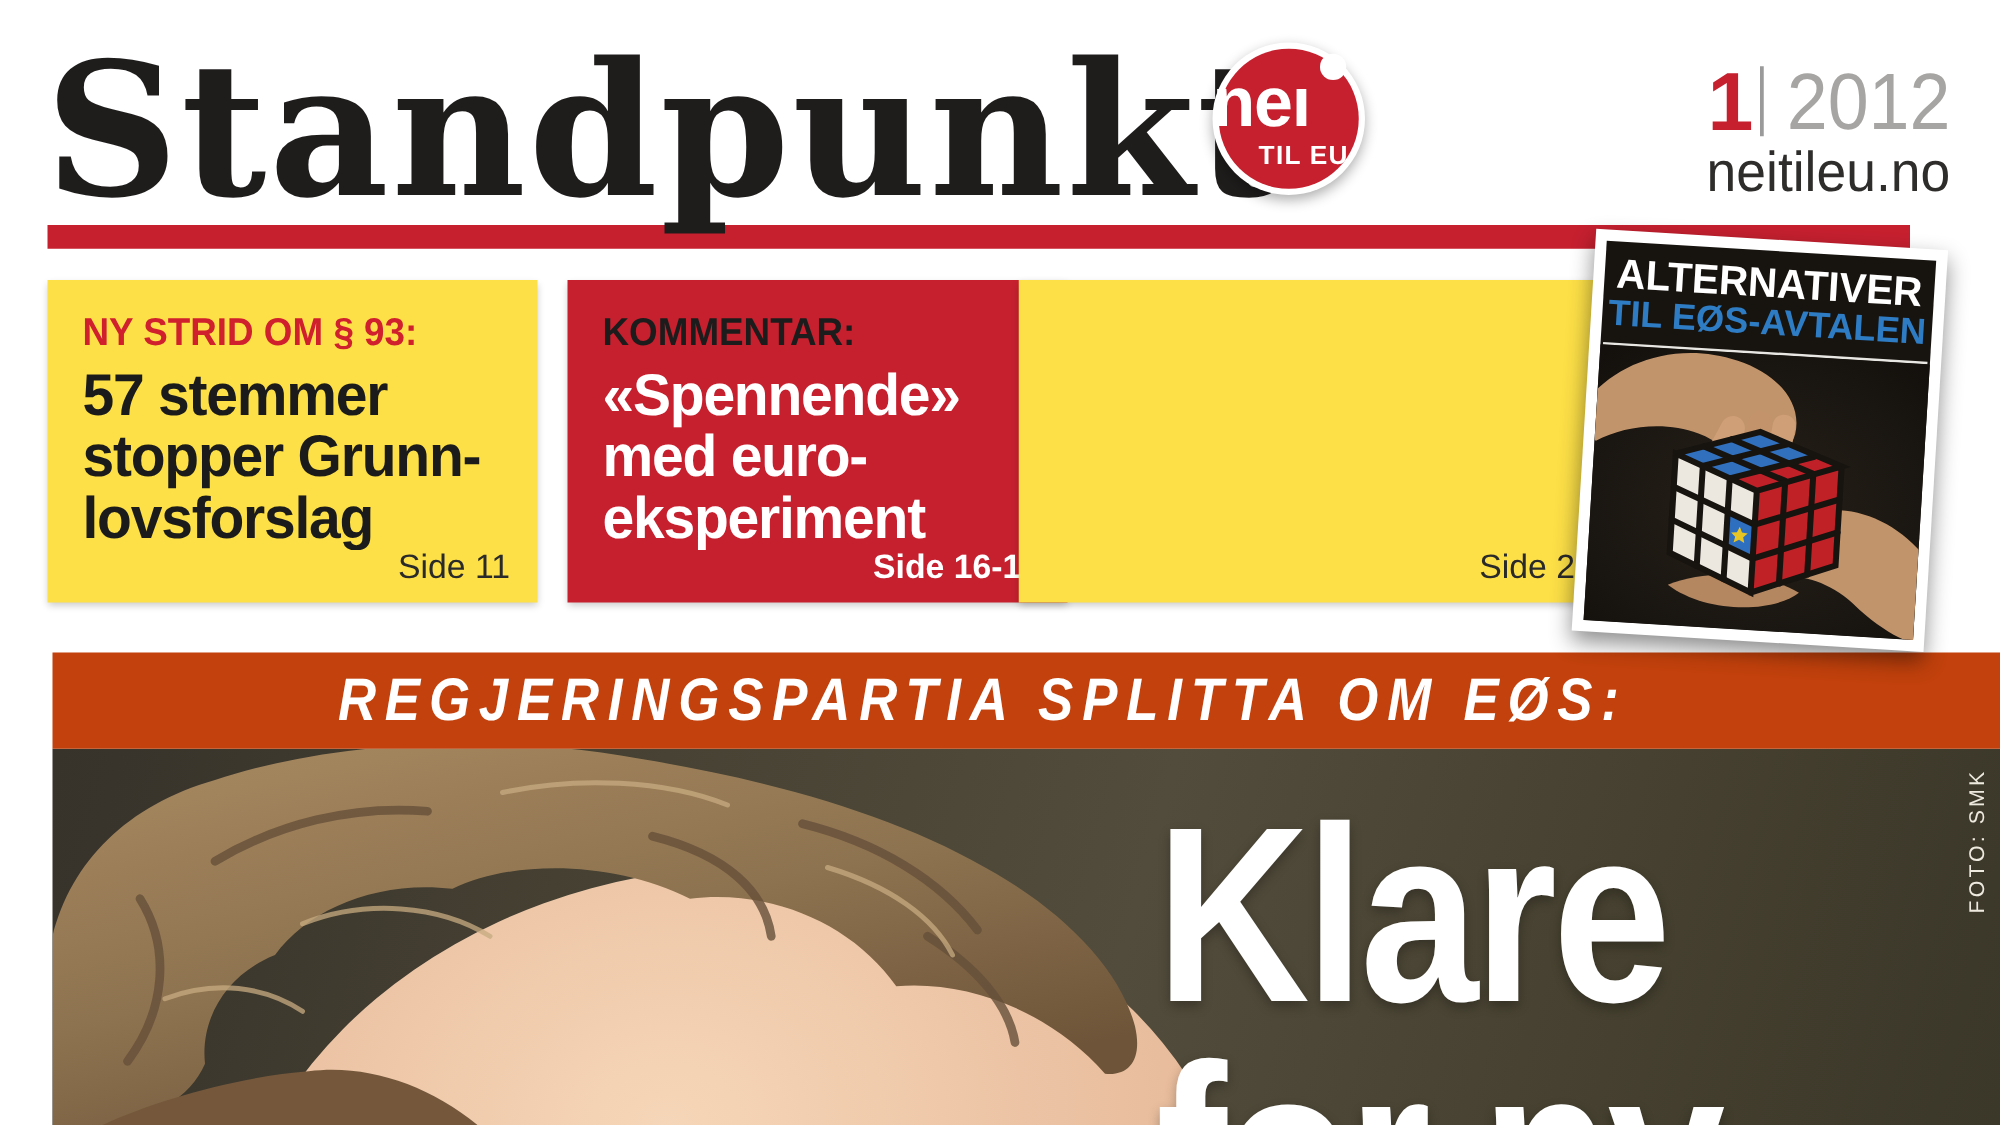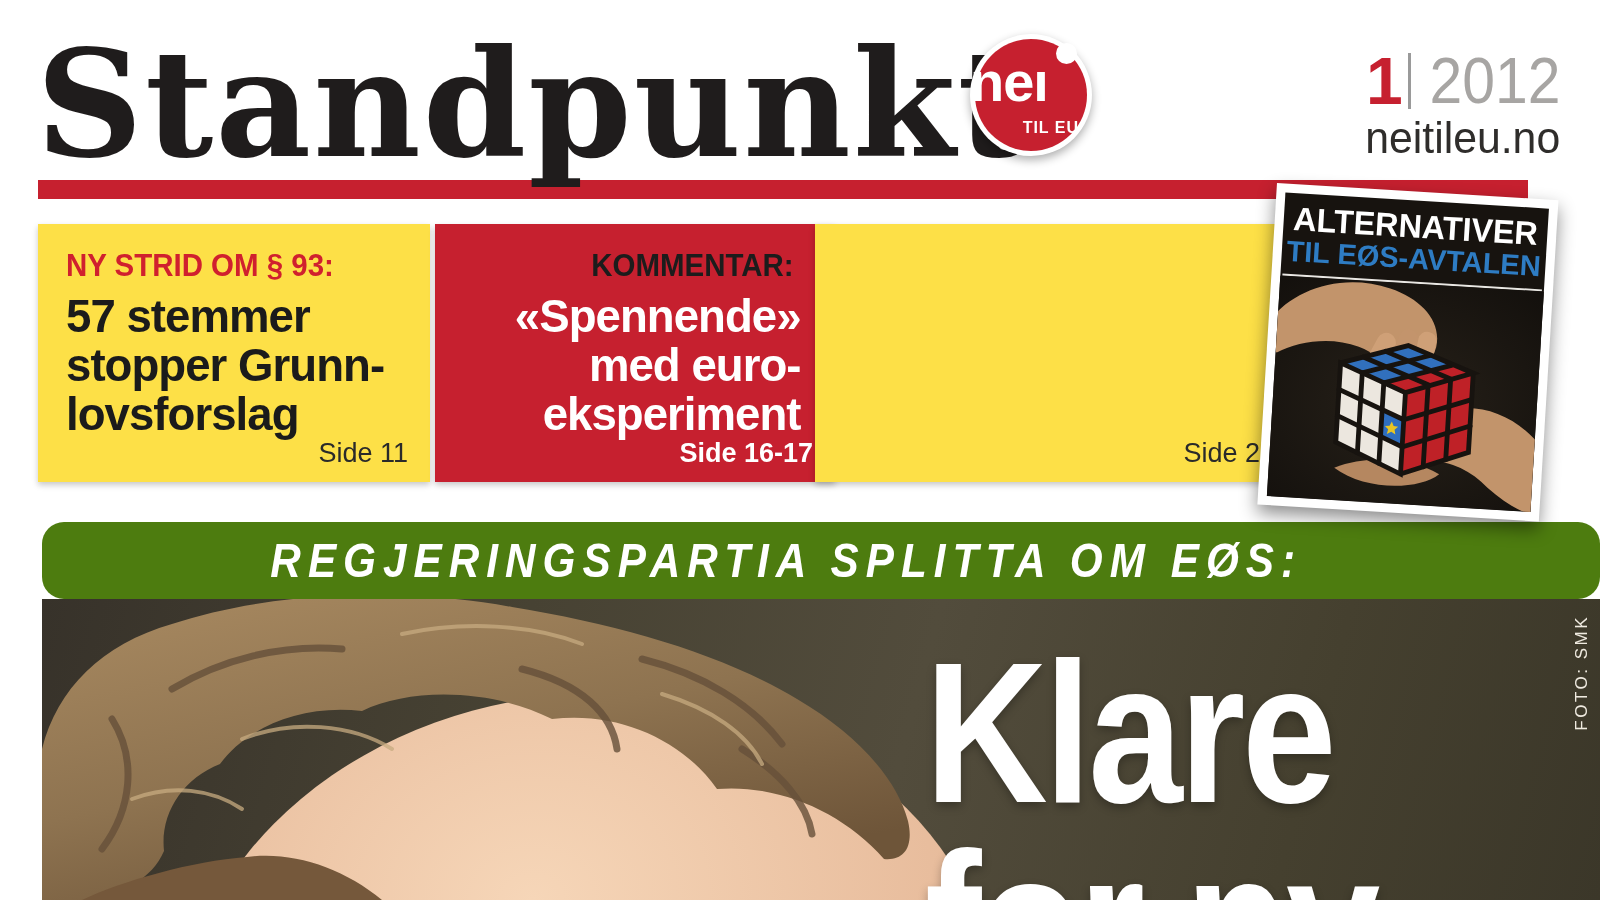--- a/index.html
+++ b/index.html
@@ -12,41 +12,41 @@
     letter-spacing:2px;color:#1f1c1c;white-space:nowrap;}
 
   .logo{position:absolute;left:970px;top:34px;width:122px;height:122px;z-index:6;}
   .logo-outer{position:absolute;inset:0;border-radius:50%;background:#fff;
     box-shadow:0 4px 10px rgba(0,0,0,.32);}
   .logo-inner{position:absolute;inset:5px;border-radius:50%;background:#c6202f;}
   .logo-word{position:absolute;left:0;right:10px;top:34px;height:34px;overflow:hidden;text-align:left;}
   .logo-word span{display:block;font-size:56px;line-height:56px;margin-top:-14px;
     font-weight:bold;color:#fff;letter-spacing:-1px;}
   .logo-dot{position:absolute;left:86px;top:9px;width:21px;height:21px;border-radius:50%;background:#fff;}
-  .logo-sub{position:absolute;right:13px;bottom:19px;font-size:16px;font-weight:bold;
+  .logo-sub{position:absolute;right:13px;bottom:19px;font-size:21px;font-weight:bold;
     color:#fff;letter-spacing:1px;}
 
   .issue-block{position:absolute;right:40px;top:50px;text-align:right;z-index:5;}
   .issue-row{display:flex;align-items:center;justify-content:flex-end;}
   .issue-number{color:#c6202f;font-weight:bold;font-size:66px;line-height:62px;}
   .issue-divider{width:3px;height:56px;background:#9a9a9a;margin:0 7px 0 5px;}
   .issue-year{color:#a7a5a3;font-weight:normal;font-size:64px;line-height:62px;
     transform:scaleX(.92);transform-origin:right center;}
   .issue-site{margin-top:3px;color:#2f2d2b;font-size:45px;line-height:46px;
     transform:scaleX(.95);transform-origin:right center;}
 
   
   .redbar{position:absolute;left:38px;top:180px;width:1490px;height:19px;background:#c6202f;z-index:1;}
 
   
   .teaser{position:absolute;top:224px;height:258px;box-shadow:0 3px 6px rgba(0,0,0,.22);z-index:2;}
   .teaser.gray{background:#fde047;}
   .teaser.red{background:#c6202f;}
   .t1{left:38px;width:392px;}
-  .t2{left:435px;width:400px;text-align:right;}
+  .t2{left:454px;width:400px;}
   .t3{left:815px;width:467px;}
   .teaser-inner{padding:26px 24px 0 28px;}
   .kicker{font-weight:bold;font-size:31px;line-height:32px;letter-spacing:0;
     transform:scaleX(.95);transform-origin:left center;white-space:nowrap;}
   .kicker.red-text{color:#d0202e;}
   .kicker.black-text{color:#1c1c1c;}
   .t-headline{margin-top:9px;font-weight:bold;font-size:47px;line-height:49px;letter-spacing:-1px;
     transform:scaleX(.97);transform-origin:left top;white-space:nowrap;}
   .t-headline.dark{color:#1b1b1b;}
   .t-headline.white{color:#ffffff;}
@@ -58,22 +58,22 @@
     transform:rotate(3.5deg);transform-origin:top left;background:#fff;
     box-shadow:0 8px 18px rgba(0,0,0,.45);padding:9px;box-sizing:border-box;}
   .poster-inner{width:100%;height:100%;background:#17130f;display:flex;flex-direction:column;}
   .poster-title1{margin-top:9px;text-align:center;color:#fff;font-weight:bold;font-size:33px;
     line-height:34px;letter-spacing:0;transform:scaleX(.98);}
   .poster-title2{text-align:center;color:#2e7cc3;font-weight:bold;font-size:29px;line-height:31px;}
   .poster-rule{height:2px;background:#e9e7e3;margin:7px 2px 0 2px;}
   .poster-photo{flex:1;}
 
   
-  .banner{position:absolute;left:42px;top:522px;width:1558px;height:77px;background:#4d7c0f;
-    z-index:10;display:flex;align-items:center;justify-content:center;border-radius:22px;}
+  .banner{position:absolute;left:42px;top:522px;width:1558px;height:77px;background:#c2410c;
+    z-index:10;display:flex;align-items:center;justify-content:center;}
   .banner-text{color:#fff;font-style:italic;font-weight:bold;font-size:48px;letter-spacing:8px;
     white-space:nowrap;transform:scaleX(.88);margin-right:70px;}
 
   
   .cover{position:absolute;left:42px;top:599px;width:1558px;height:301px;z-index:3;overflow:hidden;
     background:linear-gradient(105deg,#37322a 0%,#474233 30%,#524c3c 55%,#45402f 80%,#3b3729 100%);}
   .head-art{position:absolute;left:0;top:0;}
   .cover-headline{position:absolute;left:883px;top:39px;color:#fff;z-index:4;
     text-shadow:0 4px 10px rgba(0,0,0,.28);}
   .cover-line{display:block;font-weight:bold;font-size:200px;line-height:190px;letter-spacing:-4px;

